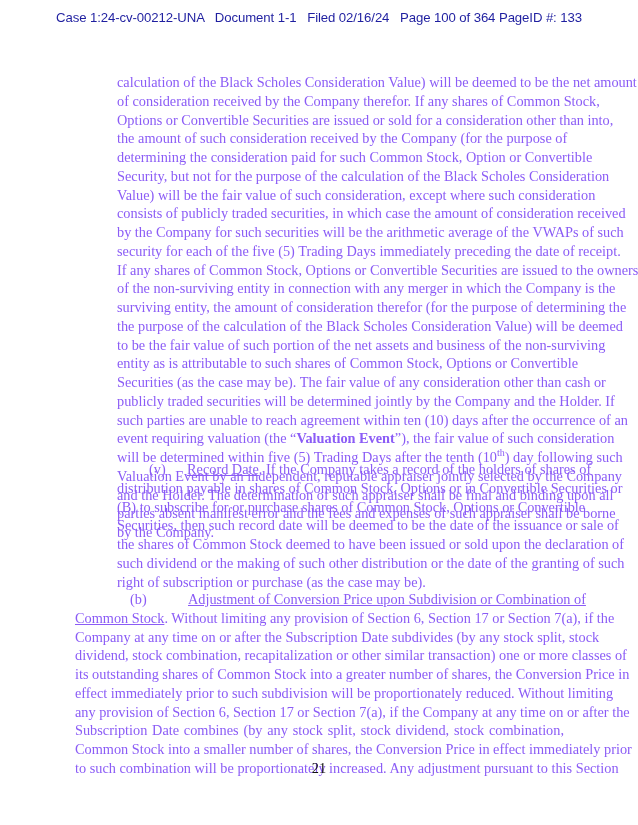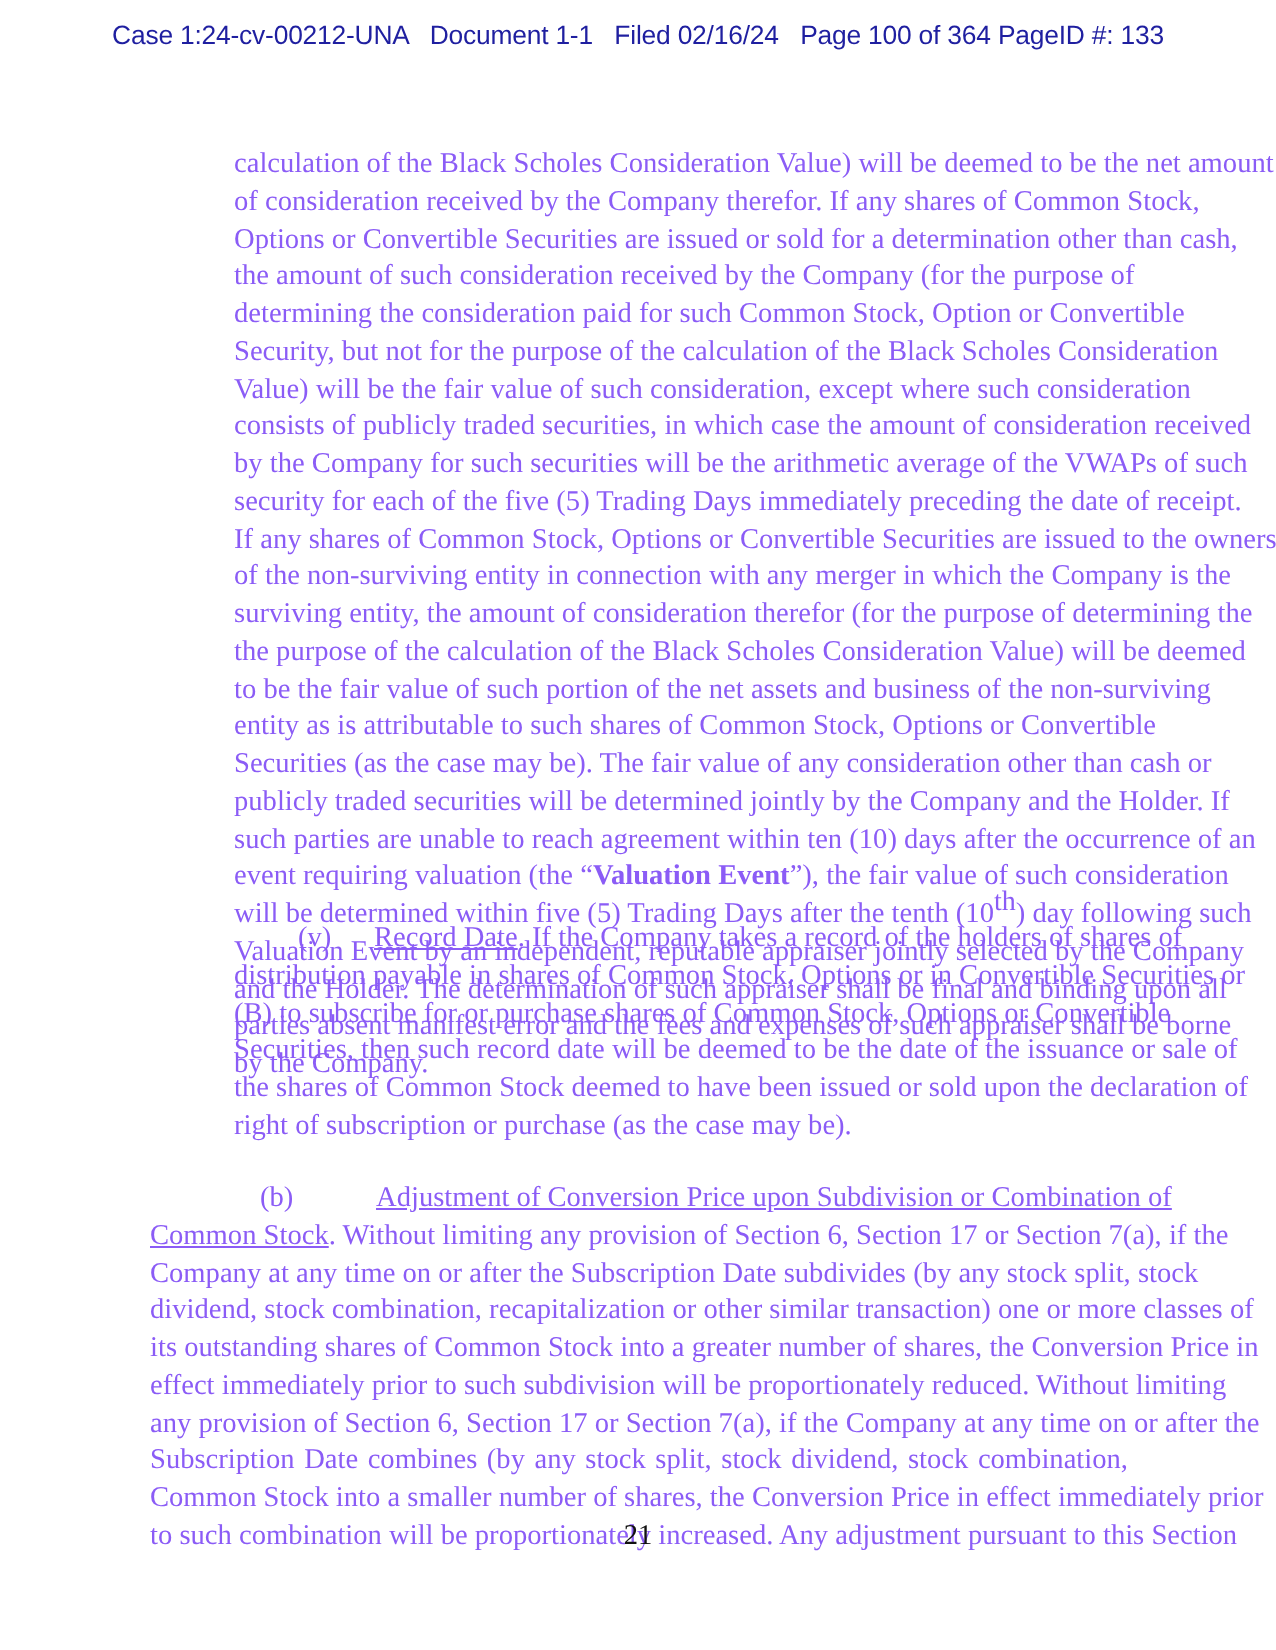--- a/index.html
+++ b/index.html
@@ -16,33 +16,33 @@
   .blk { position: absolute; }
   .p1 { top: 73px; left: 117px; width: 447px; }
   .p2 { top: 460px; left: 117px; width: 447px; }
   .p3 { top: 590px; left: 75px; width: 489px; }
   .indent-v { display: inline-block; width: 70px; text-indent: 32px; }
   .indent-b { display: inline-block; width: 113px; padding-left: 55px; box-sizing: border-box; }
   .line { display: block; text-align: justify; text-align-last: justify; white-space: nowrap; }
   .line.last { text-align-last: left; }
   .u { text-decoration: underline; }
   .b { font-weight: bold; margin-top: 19px; }
-  sup { font-size: 14px; line-height: 0; margin-top: 10px; }
+  sup { font-size: 10px; line-height: 0; margin-top: 10px; }
   .pagenum { position: absolute; top: 760px; left: 0; width: 638px; text-align: center;
     font-family: Liberation Serif, serif; font-size: 14.3px; color: #111; }
 </style>
 </head>
 <body>
 
 <div class="header"><span>Case 1:24-cv-00212-UNA</span>   <span>Document 1-1</span>   <span>Filed 02/16/24</span>   <span>Page 100 of 364</span> <span>PageID #: 133</span></div>
 
 <div class="doc blk p1">
   <span class="line">calculation of the Black Scholes Consideration Value) will be deemed to be the net amount</span>
   <span class="line">of consideration received by the Company therefor.  If any shares of Common Stock,</span>
-  <span class="line">Options or Convertible Securities are issued or sold for a determination other than cash,</span>
+  <span class="line">Options or Convertible Securities are issued or sold for a consideration other than into,</span>
   <span class="line">the amount of such consideration received by the Company (for the purpose of</span>
   <span class="line">determining the consideration paid for such Common Stock, Option or Convertible</span>
   <span class="line">Security, but not for the purpose of the calculation of the Black Scholes Consideration</span>
   <span class="line">Value) will be the fair value of such consideration, except where such consideration</span>
   <span class="line">consists of publicly traded securities, in which case the amount of consideration received</span>
   <span class="line">by the Company for such securities will be the arithmetic average of the VWAPs of such</span>
   <span class="line">security for each of the five (5) Trading Days immediately preceding the date of receipt.</span>
   <span class="line">If any shares of Common Stock, Options or Convertible Securities are issued to the owners</span>
   <span class="line">of the non-surviving entity in connection with any merger in which the Company is the</span>
   <span class="line">surviving entity, the amount of consideration therefor (for the purpose of determining the</span>
@@ -59,20 +59,21 @@
   <span class="line">parties absent manifest error and the fees and expenses of such appraiser shall be borne</span>
   <span class="line last">by the Company.</span>
 </div>
 
 <div class="doc blk p2">
   <span class="line"><span class="indent-v">(v)</span><span class="u">Record Date</span><span>.  If the Company takes a record of the holders of shares of</span></span>
   <span class="line">distribution payable in shares of Common Stock, Options or in Convertible Securities or</span>
   <span class="line">(B) to subscribe for or purchase shares of Common Stock, Options or Convertible</span>
   <span class="line">Securities, then such record date will be deemed to be the date of the issuance or sale of</span>
   <span class="line">the shares of Common Stock deemed to have been issued or sold upon the declaration of</span>
+  <span class="line">such dividend or the making of such other distribution or the date of the granting of such</span>
   <span class="line last">right of subscription or purchase (as the case may be).</span>
 </div>
 
 <div class="doc blk p3">
   <span class="line"><span class="indent-b">(b)</span><span class="u">Adjustment of Conversion Price upon Subdivision or Combination of</span></span>
   <span class="line"><span class="u">Common Stock</span><span>.  Without limiting any provision of Section 6, Section 17 or Section 7(a), if the</span></span>
   <span class="line">Company at any time on or after the Subscription Date subdivides (by any stock split, stock</span>
   <span class="line">dividend, stock combination, recapitalization or other similar transaction) one or more classes of</span>
   <span class="line">its outstanding shares of Common Stock into a greater number of shares, the Conversion Price in</span>
   <span class="line">effect immediately prior to such subdivision will be proportionately reduced.  Without limiting</span>

